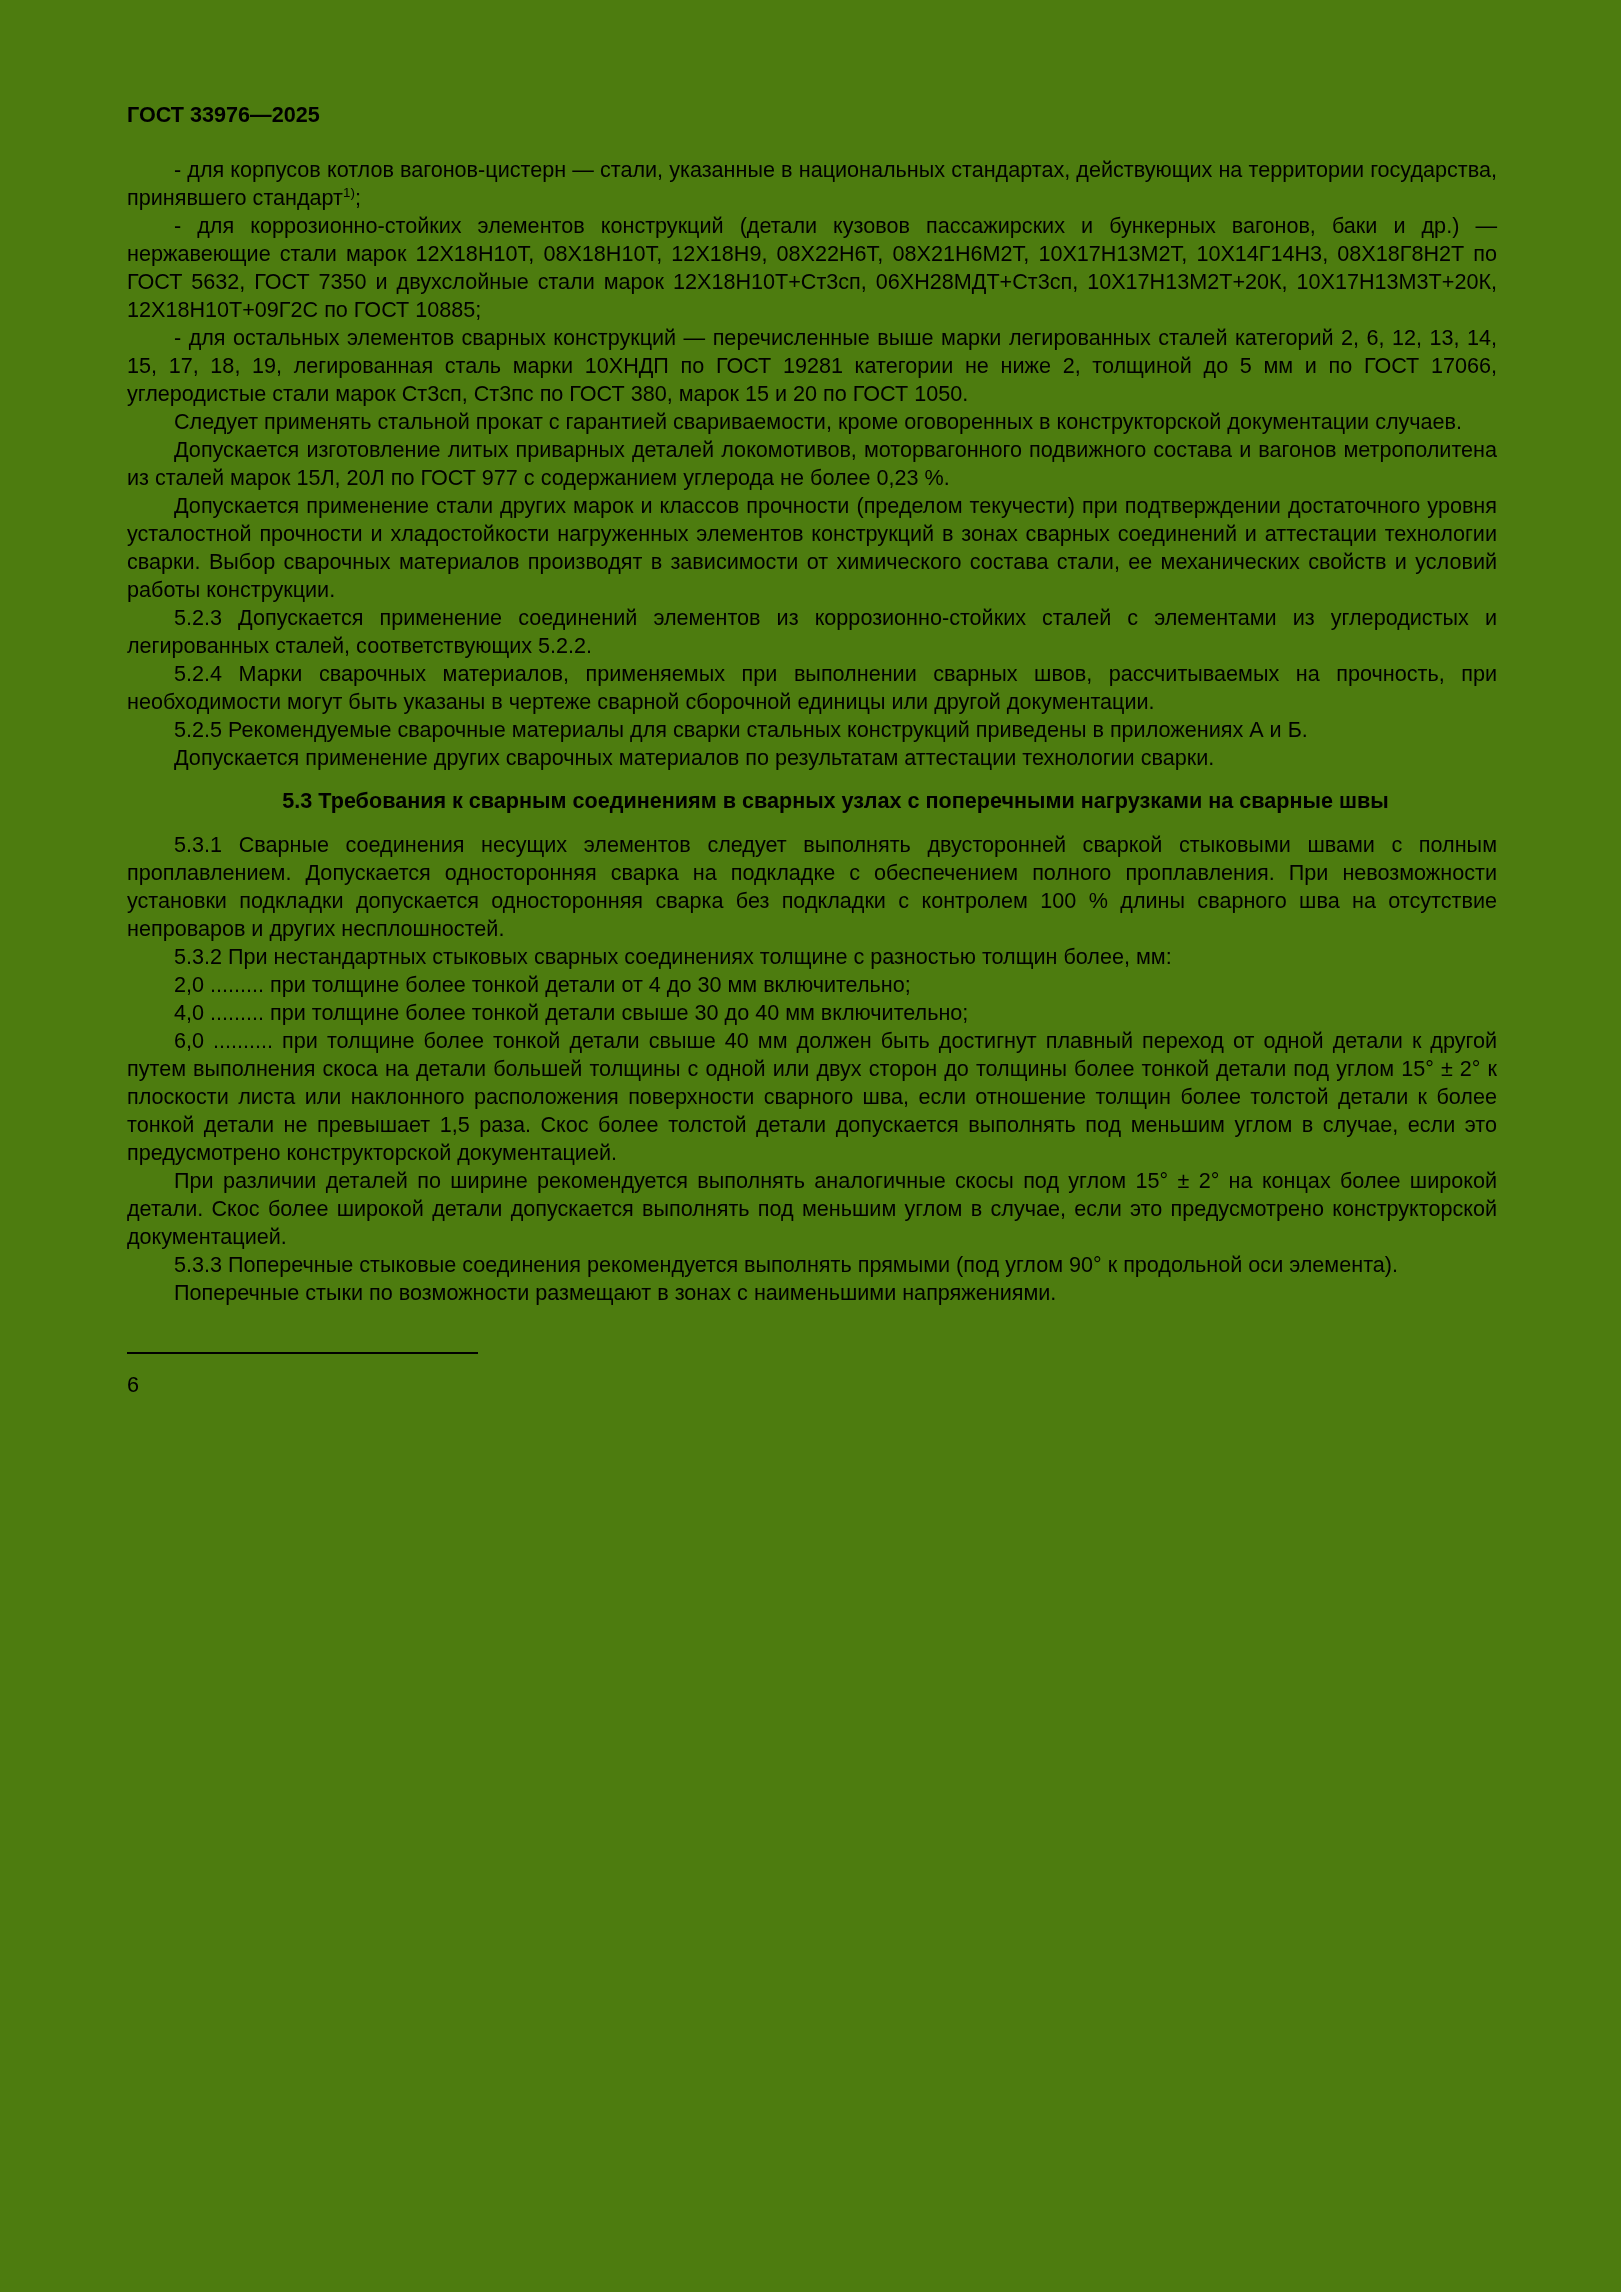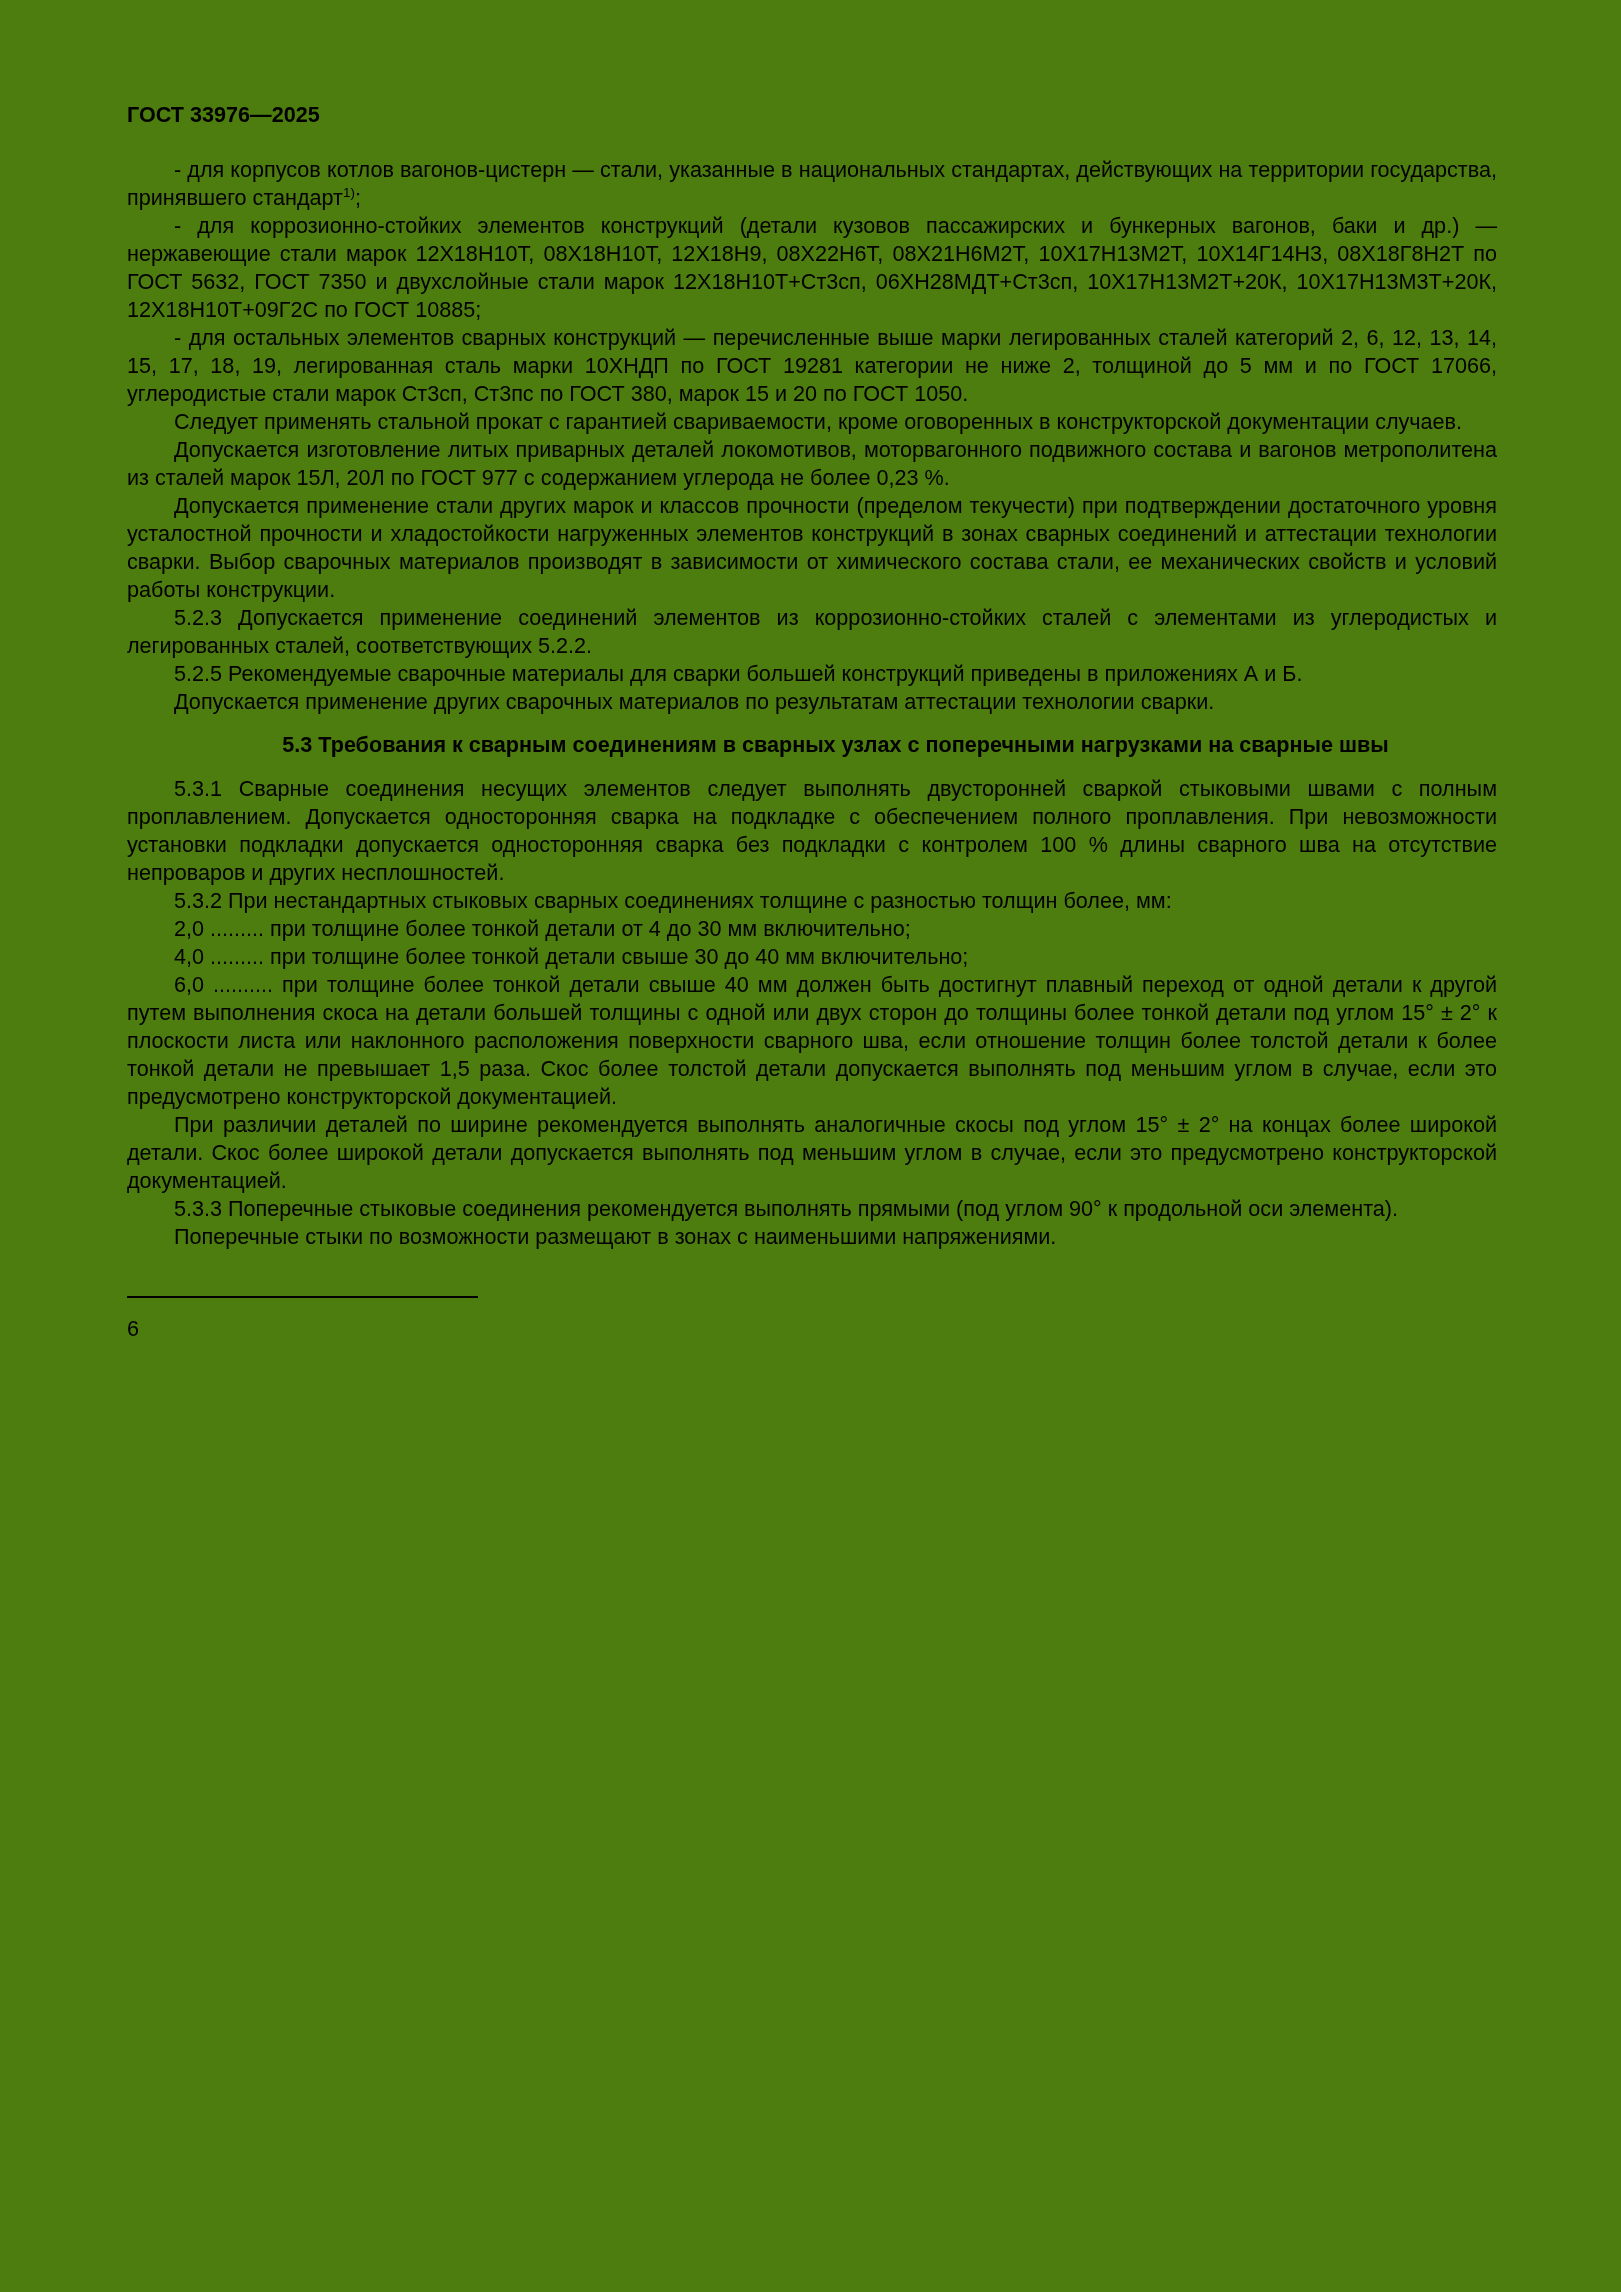--- a/index.html
+++ b/index.html
@@ -64,21 +64,22 @@
   <div class="doc-header">ГОСТ 33976—2025</div>
 
   <div>
     <p class="para"><span>- для корпусов котлов вагонов-цистерн — стали, указанные в национальных стандартах, действующих на территории государства, принявшего стандарт</span><sup>1)</sup><span>;</span></p>
     <p class="para">- для коррозионно-стойких элементов конструкций (детали кузовов пассажирских и бункерных вагонов, баки и др.) — нержавеющие стали марок 12Х18Н10Т, 08Х18Н10Т, 12Х18Н9, 08Х22Н6Т, 08Х21Н6М2Т, 10Х17Н13М2Т, 10Х14Г14Н3, 08Х18Г8Н2Т по ГОСТ 5632, ГОСТ 7350 и двухслойные стали марок 12Х18Н10Т+Ст3сп, 06ХН28МДТ+Ст3сп, 10Х17Н13М2Т+20К, 10Х17Н13М3Т+20К, 12Х18Н10Т+09Г2С по ГОСТ 10885;</p>
     <p class="para">- для остальных элементов сварных конструкций — перечисленные выше марки легированных сталей категорий 2, 6, 12, 13, 14, 15, 17, 18, 19, легированная сталь марки 10ХНДП по ГОСТ 19281 категории не ниже 2, толщиной до 5 мм и по ГОСТ 17066, углеродистые стали марок Ст3сп, Ст3пс по ГОСТ 380, марок 15 и 20 по ГОСТ 1050.</p>
     <p class="para">Следует применять стальной прокат с гарантией свариваемости, кроме оговоренных в конструкторской документации случаев.</p>
     <p class="para">Допускается изготовление литых приварных деталей локомотивов, моторвагонного подвижного состава и вагонов метрополитена из сталей марок 15Л, 20Л по ГОСТ 977 с содержанием углерода не более 0,23 %.</p>
     <p class="para">Допускается применение стали других марок и классов прочности (пределом текучести) при подтверждении достаточного уровня усталостной прочности и хладостойкости нагруженных элементов конструкций в зонах сварных соединений и аттестации технологии сварки. Выбор сварочных материалов производят в зависимости от химического состава стали, ее механических свойств и условий работы конструкции.</p>
     <p class="para">5.2.3 Допускается применение соединений элементов из коррозионно-стойких сталей с элементами из углеродистых и легированных сталей, соответствующих 5.2.2.</p>
-    <p class="para">5.2.5 Рекомендуемые сварочные материалы для сварки большей конструкций приведены в приложениях А и Б.</p>
+    <p class="para">5.2.4 Марки сварочных материалов, применяемых при выполнении сварных швов, рассчитываемых на прочность, при необходимости могут быть указаны в чертеже сварной сборочной единицы или другой документации.</p>
+    <p class="para">5.2.5 Рекомендуемые сварочные материалы для сварки стальных конструкций приведены в приложениях А и Б.</p>
     <p class="para">Допускается применение других сварочных материалов по результатам аттестации технологии сварки.</p>
     <h2 class="heading">5.3 Требования к сварным соединениям в сварных узлах с поперечными нагрузками на сварные швы</h2>
     <p class="para">5.3.1 Сварные соединения несущих элементов следует выполнять двусторонней сваркой стыковыми швами с полным проплавлением. Допускается односторонняя сварка на подкладке с обеспечением полного проплавления. При невозможности установки подкладки допускается односторонняя сварка без подкладки с контролем 100 % длины сварного шва на отсутствие непроваров и других несплошностей.</p>
     <p class="para">5.3.2 При нестандартных стыковых сварных соединениях толщине с разностью толщин более, мм:</p>
     <p class="para">2,0 ......... при толщине более тонкой детали от 4 до 30 мм включительно;</p>
     <p class="para">4,0 ......... при толщине более тонкой детали свыше 30 до 40 мм включительно;</p>
     <p class="para">6,0 .......... при толщине более тонкой детали свыше 40 мм должен быть достигнут плавный переход от одной детали к другой путем выполнения скоса на детали большей толщины с одной или двух сторон до толщины более тонкой детали под углом 15° ± 2° к плоскости листа или наклонного расположения поверхности сварного шва, если отношение толщин более толстой детали к более тонкой детали не превышает 1,5 раза. Скос более толстой детали допускается выполнять под меньшим углом в случае, если это предусмотрено конструкторской документацией.</p>
     <p class="para">При различии деталей по ширине рекомендуется выполнять аналогичные скосы под углом 15° ± 2° на концах более широкой детали. Скос более широкой детали допускается выполнять под меньшим углом в случае, если это предусмотрено конструкторской документацией.</p>
     <p class="para">5.3.3 Поперечные стыковые соединения рекомендуется выполнять прямыми (под углом 90° к продольной оси элемента).</p>
     <p class="para">Поперечные стыки по возможности размещают в зонах с наименьшими напряжениями.</p>

